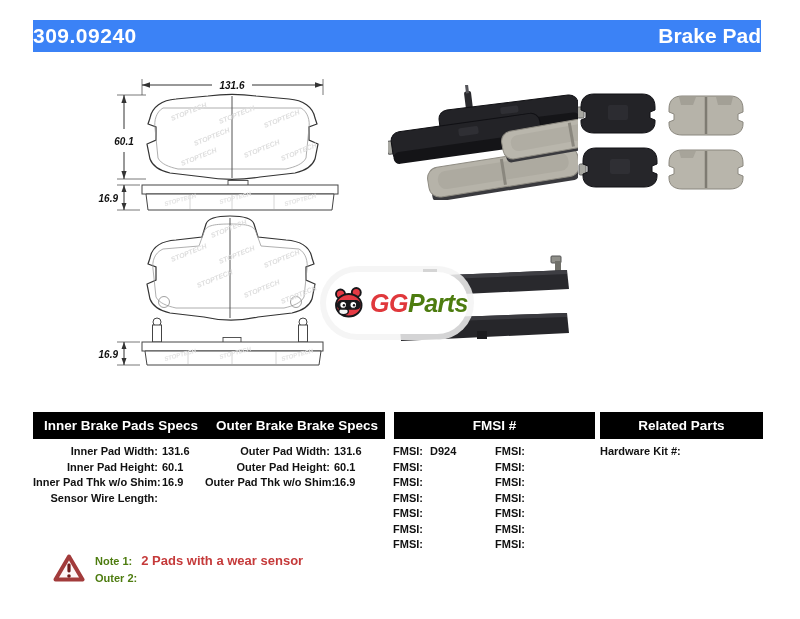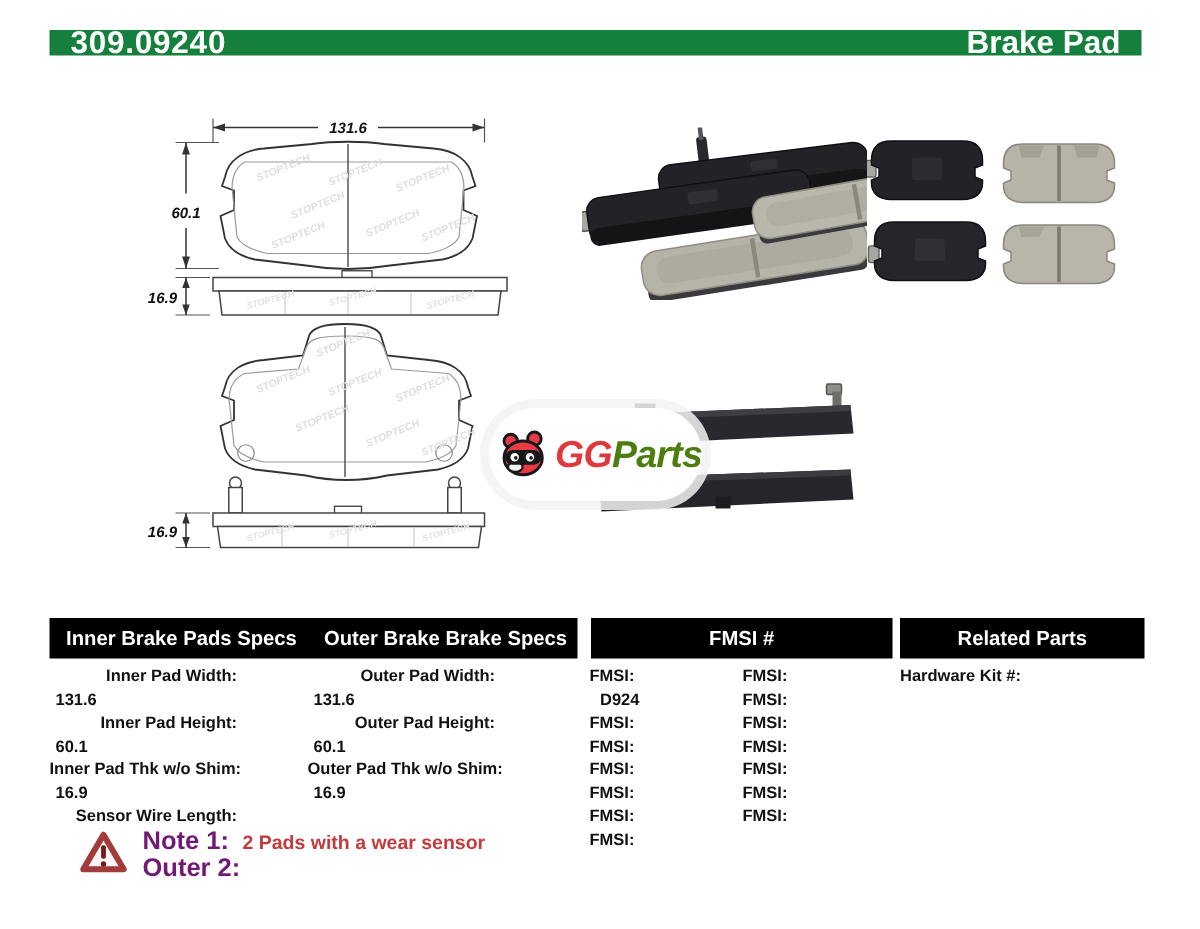--- a/index.html
+++ b/index.html
@@ -1,54 +1,54 @@
 <!DOCTYPE html>
 <html><head>
 <meta charset="utf-8">
 <style>
   html,body{margin:0;padding:0;background:#fff;}
   #page{position:relative;width:800px;height:619px;background:#fff;overflow:hidden;
         font-family:"Liberation Sans",sans-serif;}
   .abs{position:absolute;}
 
   
-  .hdr{left:33px;top:20px;width:728px;height:17px;background:#15803d;color:#fff;
+  .hdr{left:33px;top:20px;width:728px;height:32px;background:#3b82f6;color:#fff;
        display:flex;align-items:center;justify-content:space-between;
-       padding:0 14px;box-sizing:border-box;}
+       padding:0 0;box-sizing:border-box;}
   .hdr .pn{font-size:21px;font-weight:bold;letter-spacing:.5px;}
   .hdr .pt{font-size:21px;font-weight:bold;}
 
   
   .logo{left:326px;top:272px;width:142px;height:62px;background:#fff;border-radius:31px;
         display:flex;align-items:center;padding-left:7px;box-sizing:border-box;z-index:5;
         box-shadow:0 0 0 6px rgba(243,243,243,.85);}
   .logo-text{font-size:25px;font-weight:bold;font-style:italic;letter-spacing:-.5px;white-space:nowrap;margin-left:4px;}
   .logo-gg{color:#e0383c;}
   .logo-parts{color:#4d7c0f;}
 
   
   .tbl{left:30px;top:410px;width:745px;height:148px;}
   .thead{position:absolute;top:2px;height:27px;background:#000;color:#fff;
          display:flex;align-items:center;justify-content:center;
          font-size:13.5px;font-weight:bold;}
   .thead.split{justify-content:space-around;}
   .thead .hcell{width:50%;text-align:center;}
   .col{position:absolute;top:34px;}
   .spec-row{display:flex;font-size:11px;font-weight:bold;color:#111;
-            line-height:15.5px;white-space:nowrap;flex-direction:column;}
+            line-height:15.5px;white-space:nowrap;}
   .spec-lbl{width:125px;text-align:right;}
   .spec-val{margin-left:4px;}
   .fmsi .spec-lbl{width:auto;text-align:left;}
   .fmsi .spec-val{margin-left:7px;}
   .rel .spec-lbl{width:auto;text-align:left;}
 
   
   .notes{left:95px;top:552px;}
   .note-row{display:flex;align-items:baseline;line-height:17px;white-space:nowrap;}
-  .note-lbl{font-size:17px;font-weight:bold;color:#701a75;}
+  .note-lbl{font-size:11px;font-weight:bold;color:#4d7c0f;}
   .note-txt{font-size:13px;font-weight:bold;margin-left:9px;}
   .warn{left:53px;top:553px;}
 
   svg text.dim{font-family:"Liberation Sans",sans-serif;font-size:10px;
                font-weight:bold;font-style:italic;fill:#111;}
   svg text.wm{font-family:"Liberation Sans",sans-serif;font-size:7px;
               font-weight:bold;font-style:italic;fill:#dedede;}
   svg text.wm2{font-family:"Liberation Sans",sans-serif;font-size:6px;
               font-weight:bold;font-style:italic;fill:#e2e2e2;}
 </style>

